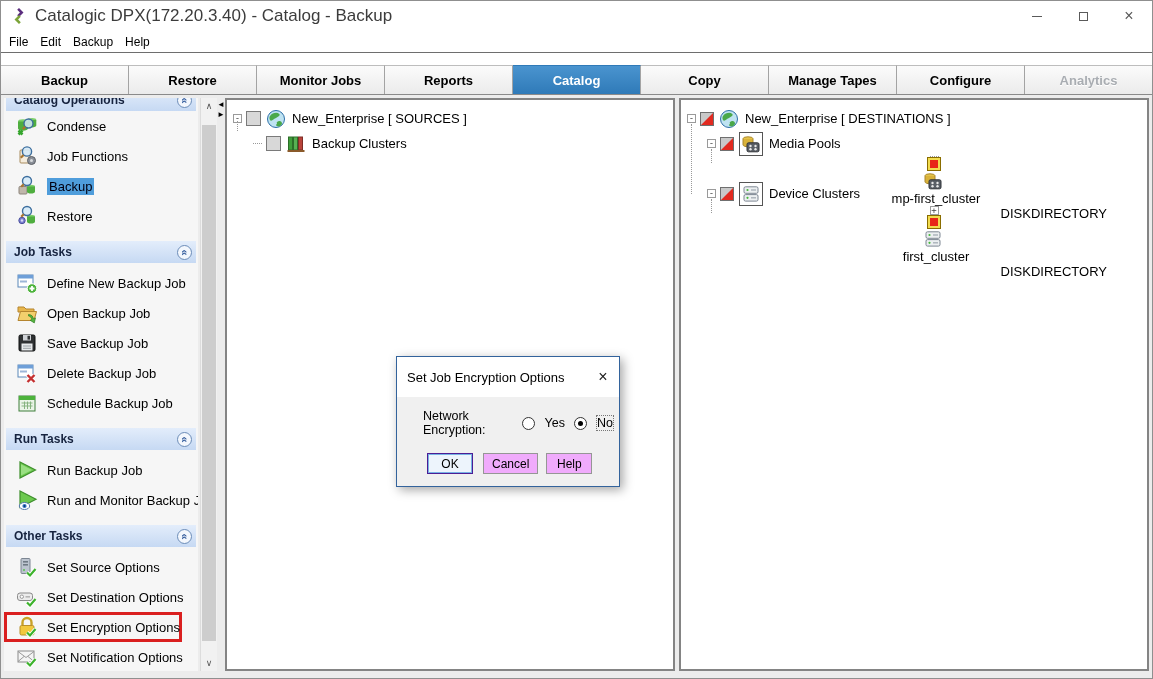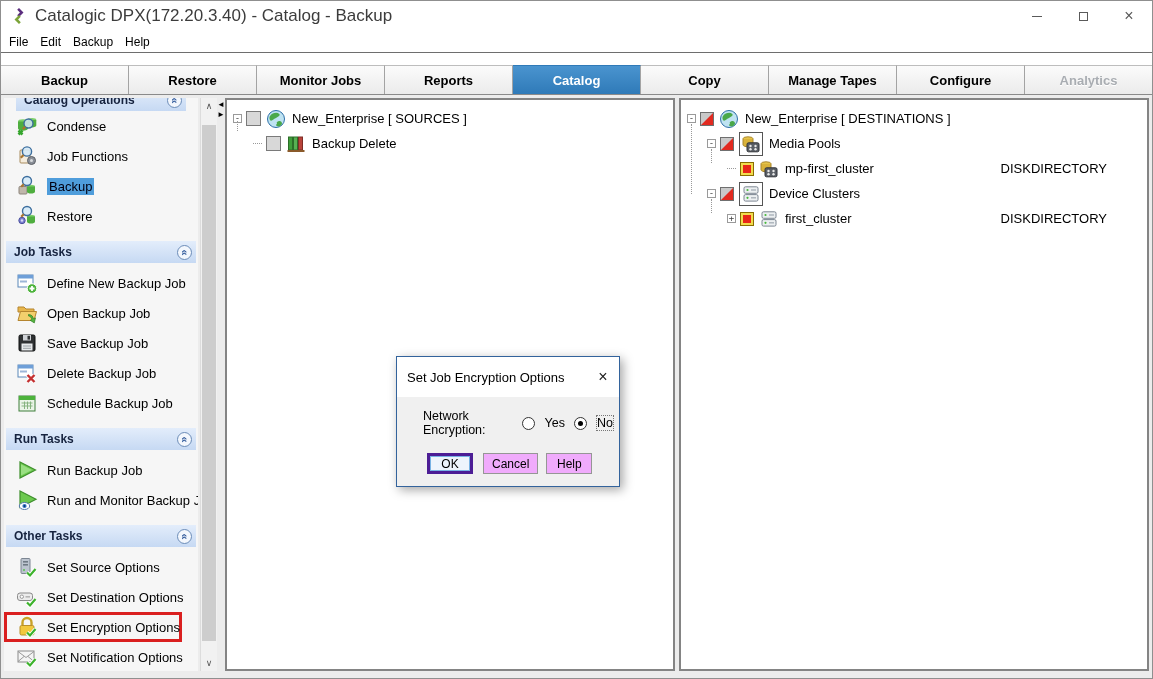--- a/index.html
+++ b/index.html
@@ -28,21 +28,21 @@
          background:linear-gradient(#fbfbfb,#ebebeb); border-right:1px solid #a3a3a3; border-top:1px solid #bdbdbd; }
   .tab:last-child { border-right:none; }
   .tab.active { background:linear-gradient(#4a94cf,#2f7ab8); color:#fff; border-top:1px solid #2f7ab8; }
   .tab.disabled { color:#a9adb2; text-shadow:0 1px 0 #fff; }
 
   
   .main { position:absolute; top:95px; left:1px; right:1px; bottom:1px; background:#ececec; }
 
   
   .sidebar { position:absolute; left:2px; top:2px; width:194px; bottom:6px; background:#f6f6f6; overflow:hidden; }
-  .section-clip { height:13px; overflow:hidden; margin:0 12px; }
+  .section-clip { height:13px; overflow:hidden; margin:0 2px; }
   .section-clip .section-header { margin:0; transform:translateY(-9px); }
   .section-header { height:22px; display:flex; align-items:center; padding:0 4px 0 8px;
         background:linear-gradient(#e3edfb,#c6d9f3); color:#16233f; font-weight:700; font-size:12px; margin:10px 2px 5px; }
   .collapse-btn { margin-left:auto; width:15px; height:15px; border-radius:50%; border:1px solid #6b8cb8;
         background:#f3f7fd; color:#3b62a0; display:flex; align-items:center; justify-content:center; }
   .chev { display:inline-block; transform:rotate(90deg); font-size:11px; line-height:1; font-weight:700; }
   .item { height:30px; display:flex; align-items:center; padding-left:10px; font-size:13px; color:#000; }
   .item .icon { width:26px; height:26px; display:flex; align-items:center; justify-content:center; margin-right:7px; flex:none; }
   .item .label { white-space:nowrap; }
   .item .label.sel { background:#4f9ddb; color:#001; padding:1px 2px; }
@@ -57,21 +57,21 @@
   
   .splitter { position:absolute; left:216px; width:6px; top:2px; bottom:6px; }
   .spl-arrows { position:absolute; top:3px; left:-1px; display:flex; flex-direction:column; gap:2px; font-size:8px; color:#000; line-height:1; }
 
   
   .panel { position:absolute; top:2px; bottom:6px; background:#fff; border:2px solid #848484; }
   .panel.middle { left:223px; width:450px; }
   .panel.right  { left:677px; right:2px; }
   .tree { position:relative; padding:6px 2px 6px 6px; font-size:13px; color:#000; }
   .tnode { display:flex; align-items:center; height:25px; }
-  .i1 { padding-left:20px; } .i2 { padding-left:40px; }
+  .i1 { padding-left:20px; } .i2 { padding-left:40px;flex-direction:column; }
   .exp { width:9px; height:9px; border:1px solid #9a9a9a; background:#fff; font-size:9px; line-height:7px;
          text-align:center; color:#444; margin-right:4px; flex:none; font-family:"DejaVu Sans Mono", monospace; }
   .cb { width:14px; height:14px; border:1px solid #6f6f6f; margin-right:5px; flex:none; }
   .cb-empty { width:15px; height:15px; background:#d8d8d8; border:1px solid #7a7a7a; }
   .cb-partial { background:linear-gradient(135deg,#c9c9c9 49%,#e22a20 51%); }
   .cb-red { background:#e82618; border:1px solid #8a6d00; box-shadow:inset 0 0 0 2px #f2dc4e; }
   .ticon { margin-right:6px; display:flex; flex:none; }
   .boxed { border:1px solid #555; background:#fff; padding:1px; }
   .tlabel { white-space:nowrap; }
   .ttype { margin-left:auto; margin-right:38px; font-size:13px; }
@@ -84,21 +84,21 @@
   .dlg-title { height:40px; background:#fff; display:flex; align-items:center; font-size:13px; color:#000; padding-left:10px; }
   .dlg-close { margin-left:auto; width:32px; height:28px; display:flex; align-items:center; justify-content:center; font-size:16px; color:#222; }
   .dlg-body { display:flex; align-items:center; font-size:12.5px; padding:12px 6px 4px 26px; }
   .radio { display:flex; align-items:center; gap:10px; margin-left:9px; }
   .rc { width:13px; height:13px; border:1px solid #333; border-radius:50%; background:#fff; position:relative; flex:none; }
   .rc.checked::after { content:""; position:absolute; left:3px; top:3px; right:3px; bottom:3px; background:#000; border-radius:50%; }
   .focus-box { outline:1px dotted #777; }
   .dlg-buttons { display:flex; padding:12px 0 12px 30px; }
   .btn { height:21px; min-width:46px; font-size:12px; font-family:"Liberation Sans", sans-serif;
          background:#f0abfc; border:1px solid #969696; margin-right:8px; padding:0 8px; color:#000; }
-  .btn.default { background:#edf4fc; border:3px solid #4c1d95; box-shadow:inset 0 0 0 1px #77b2e4; margin-right:10px; }
+  .btn.default { background:#edf4fc; border:1px solid #4c1d95; box-shadow:inset 0 0 0 1px #77b2e4; margin-right:10px; }
 </style>
 </head>
 <body>
 
 <div class="window">
 
   <div class="titlebar">
     <span class="logo">
       <svg width="16" height="16" viewBox="0 0 16 16">
           <path d="M8 0 L12.5 4.5 8 9 6.2 7.2 8.9 4.5 6.2 1.8z" fill="#5b2d7e"></path>
@@ -401,21 +401,21 @@
           <span class="conn"></span>
           <span class="cb cb-empty"></span>
           <span class="ticon">
             <svg width="20" height="20" viewBox="0 0 20 20">
                 <rect x="2.5" y="3" width="4" height="13" fill="#3f9e3a" stroke="#2c6e28"></rect>
                 <rect x="7.5" y="3" width="4" height="13" fill="#58b053" stroke="#2c6e28"></rect>
                 <rect x="12.5" y="3" width="4" height="13" fill="#b8433a" stroke="#7e2d26"></rect>
                 <rect x="1.5" y="16" width="17" height="2" fill="#8a5a2a"></rect>
               </svg>
           </span>
-          <span class="tlabel">Backup Delete</span>
+          <span class="tlabel">Backup Clusters</span>
         </div>
       </div>
     </div>
 
     <div class="panel right">
       <div class="tree">
         <div class="vg" style="left:10px;top:24px;height:70px"></div>
         <div class="vg" style="left:30px;top:49px;height:14px"></div>
         <div class="vg" style="left:30px;top:99px;height:14px"></div>
 

